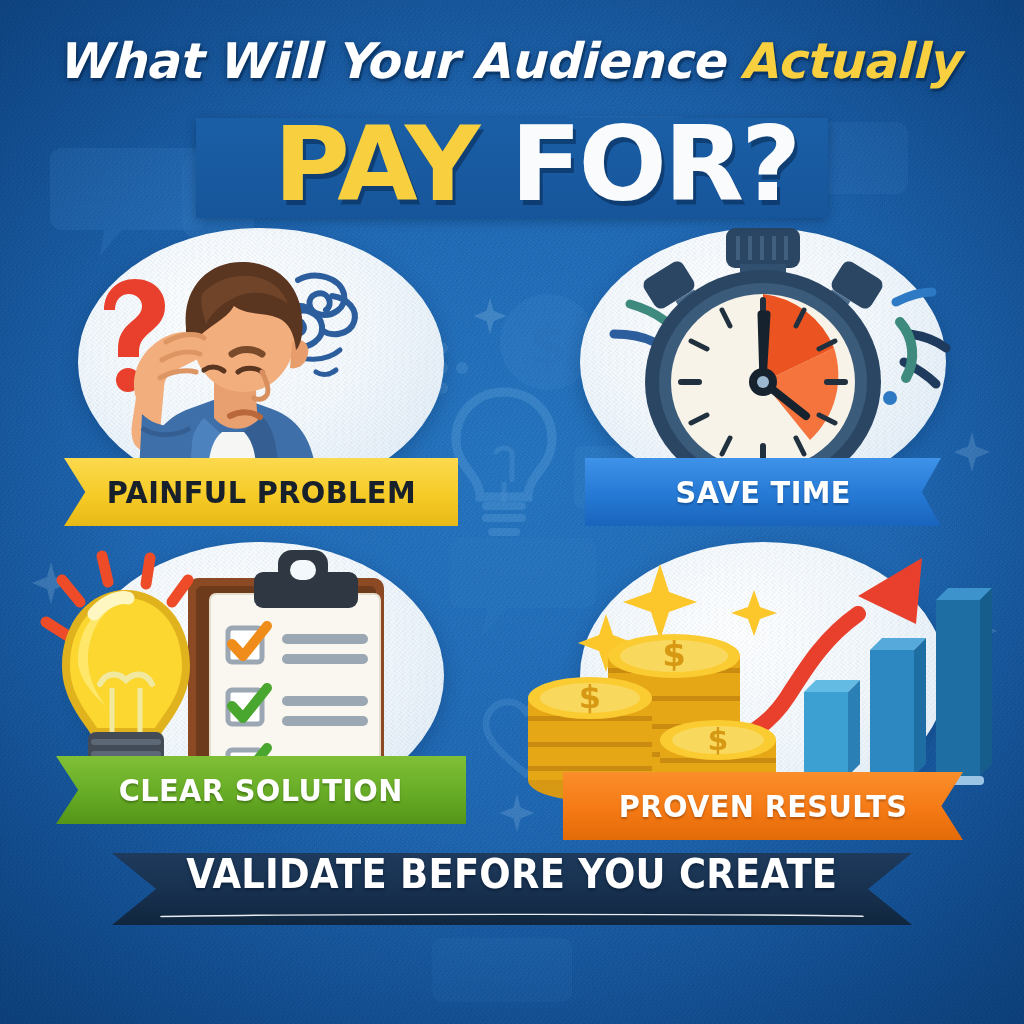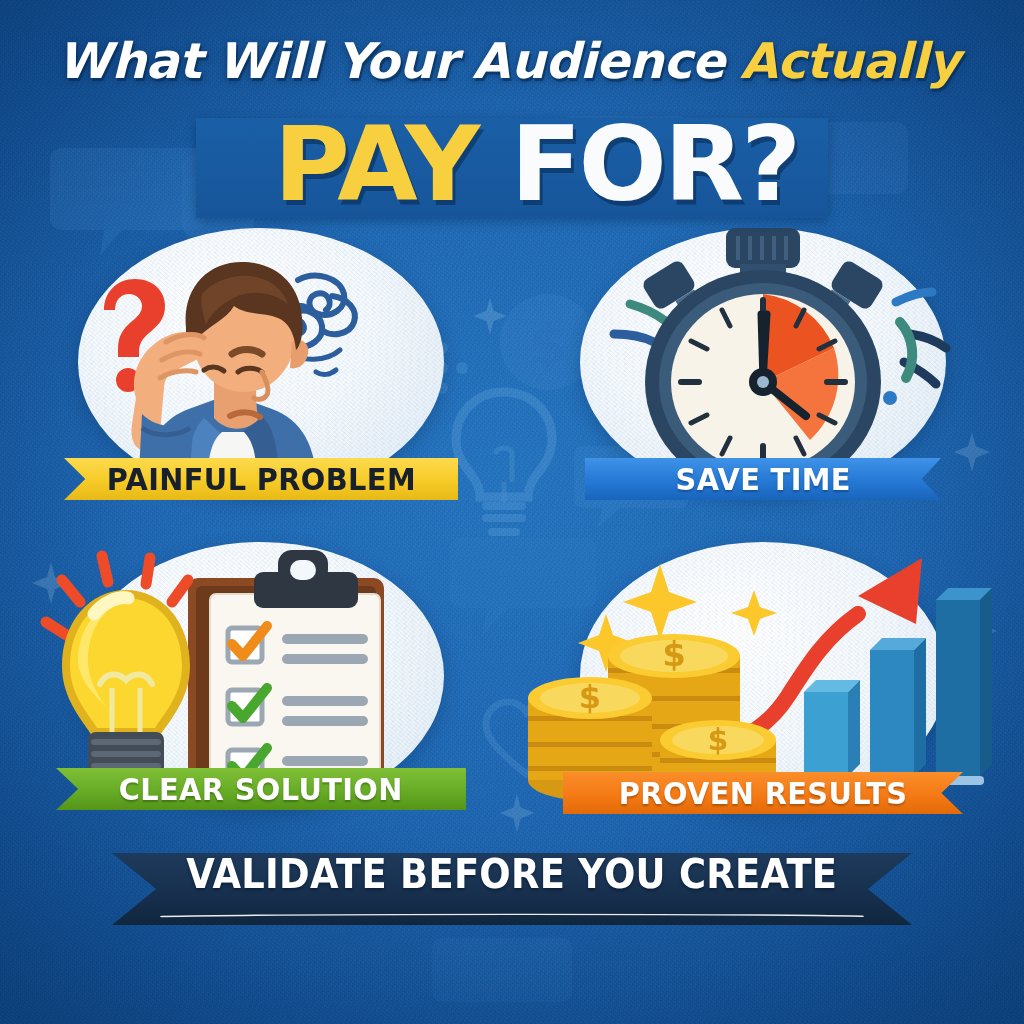--- a/index.html
+++ b/index.html
@@ -107,21 +107,21 @@
       repeating-linear-gradient(41deg, rgba(120,150,180,.07) 0 1px, rgba(0,0,0,0) 1px 3px),
       repeating-linear-gradient(-49deg, rgba(120,150,180,.05) 0 1px, rgba(0,0,0,0) 1px 4px);
   }
   .art { position:absolute; left:0; top:0; width:490px; height:270px; }
 
   
   .ribbon {
     position:absolute;
     left:50%;
     transform:translateX(-50%);
-    height:42px;
+    height:68px;
     display:flex; align-items:center; justify-content:center;
     clip-path:polygon(0% 0%, 100% 0%, 100% 100%, 0% 100%, 5.2% 50%);
     filter:drop-shadow(0 5px 5px rgba(4,30,62,.42));
   }
   .ribbon span {
     font-family:"DejaVu Sans", sans-serif;
     font-weight:700;
     font-size:31px;
     letter-spacing:.4px;
     white-space:nowrap;
@@ -129,21 +129,21 @@
   }
   .ribbon.notch-left  { clip-path:polygon(0% 0%, 100% 0%, 100% 100%, 0% 100%, 5.4% 50%); }
   .ribbon.notch-right { clip-path:polygon(0% 0%, 100% 0%, 94.6% 50%, 100% 100%, 0% 100%); }
 
   .r1 { top:236px; width:394px;
         background:linear-gradient(180deg,#FCDA4E 0%,#F6CB27 55%,#E8B916 100%); }
   .r1 span { color:#17202B; }
   .r2 { top:236px; width:356px;
         background:linear-gradient(180deg,#3E92E8 0%,#2579D4 55%,#1964BC 100%); }
   .r2 span { color:#FFFFFF; text-shadow:0 2px 2px rgba(6,40,82,.38); }
-  .r3 { top:232px; width:410px;
+  .r3 { top:220px; width:410px;
         background:linear-gradient(180deg,#7FBF36 0%,#67AC26 55%,#549418 100%); }
   .r3 span { color:#FFFFFF; text-shadow:0 2px 2px rgba(28,62,6,.42); }
   .r4 { top:236px; width:400px;
         background:linear-gradient(180deg,#FA8E2A 0%,#F57A15 55%,#E26A08 100%);align-items:center; }
   .r4 span { color:#FFFFFF; text-shadow:0 2px 2px rgba(98,44,4,.42); }
 
   
   .footer {
     position:absolute; top:853px; left:112px;
     width:800px; height:72px;

